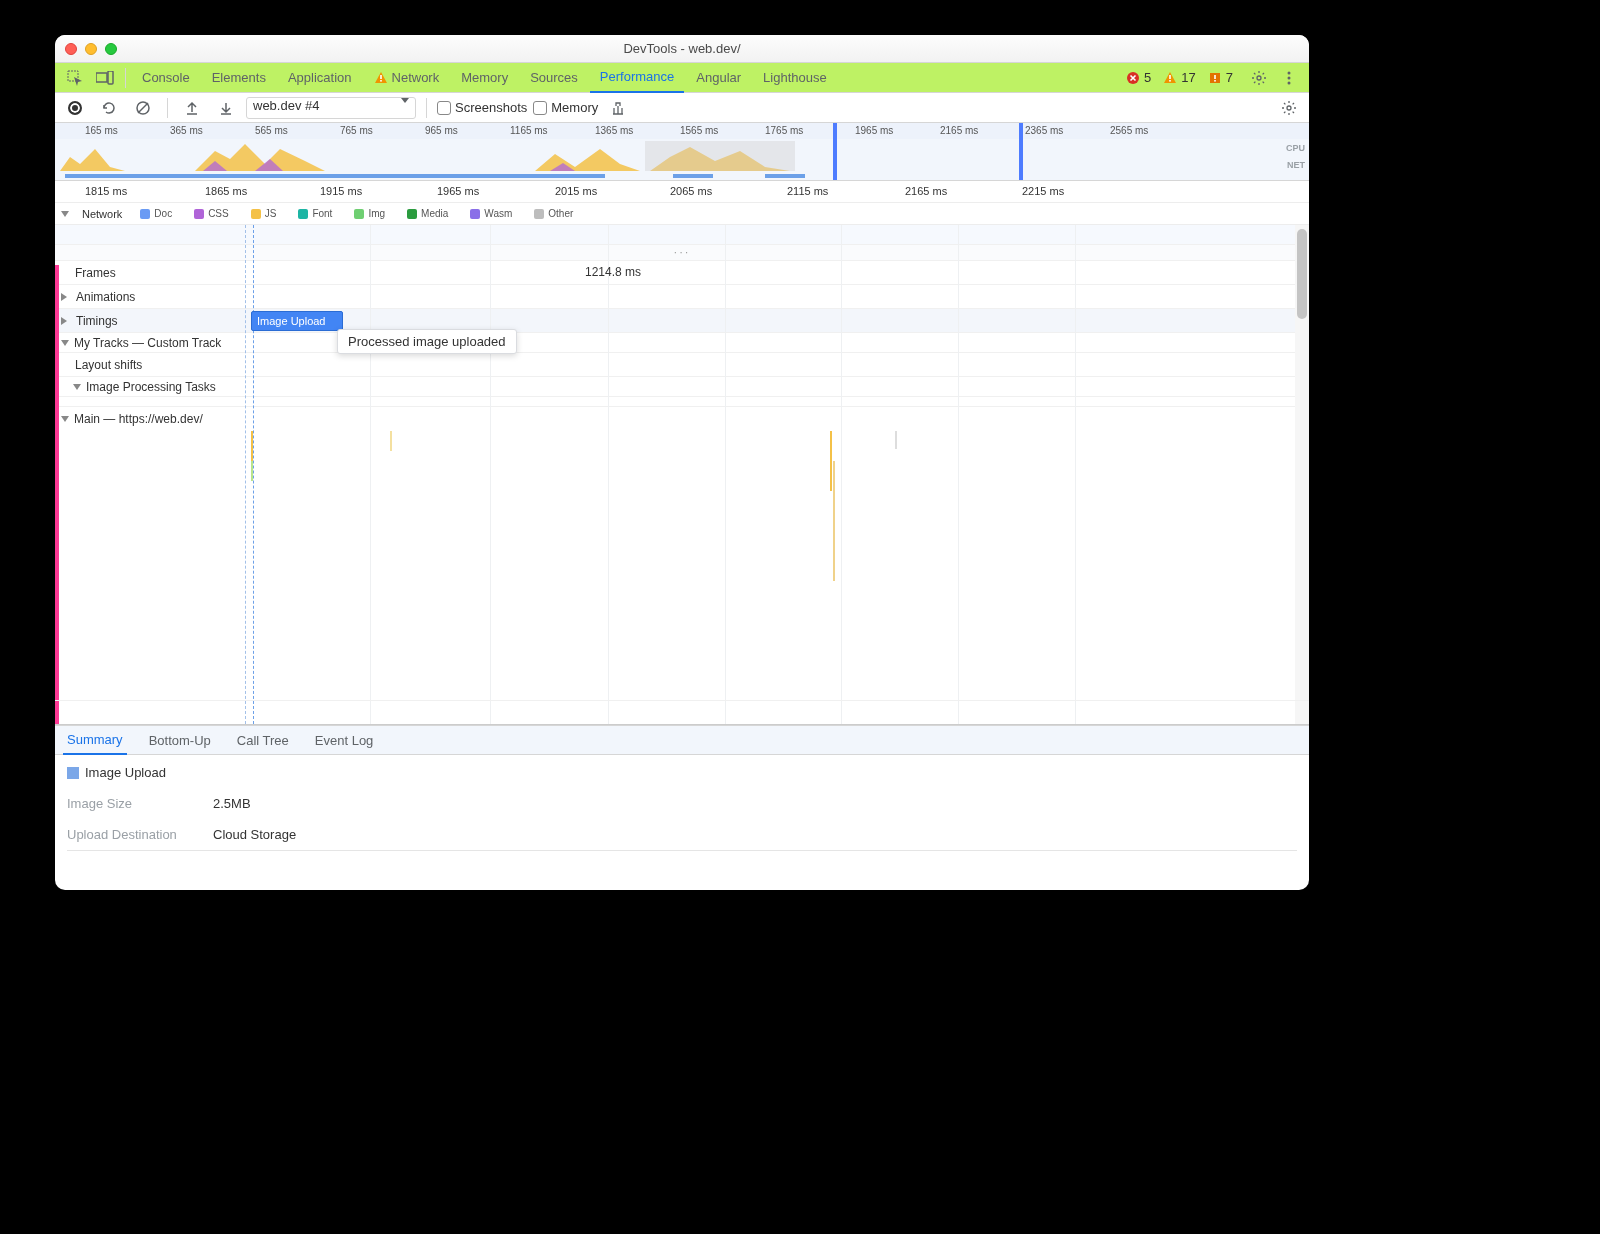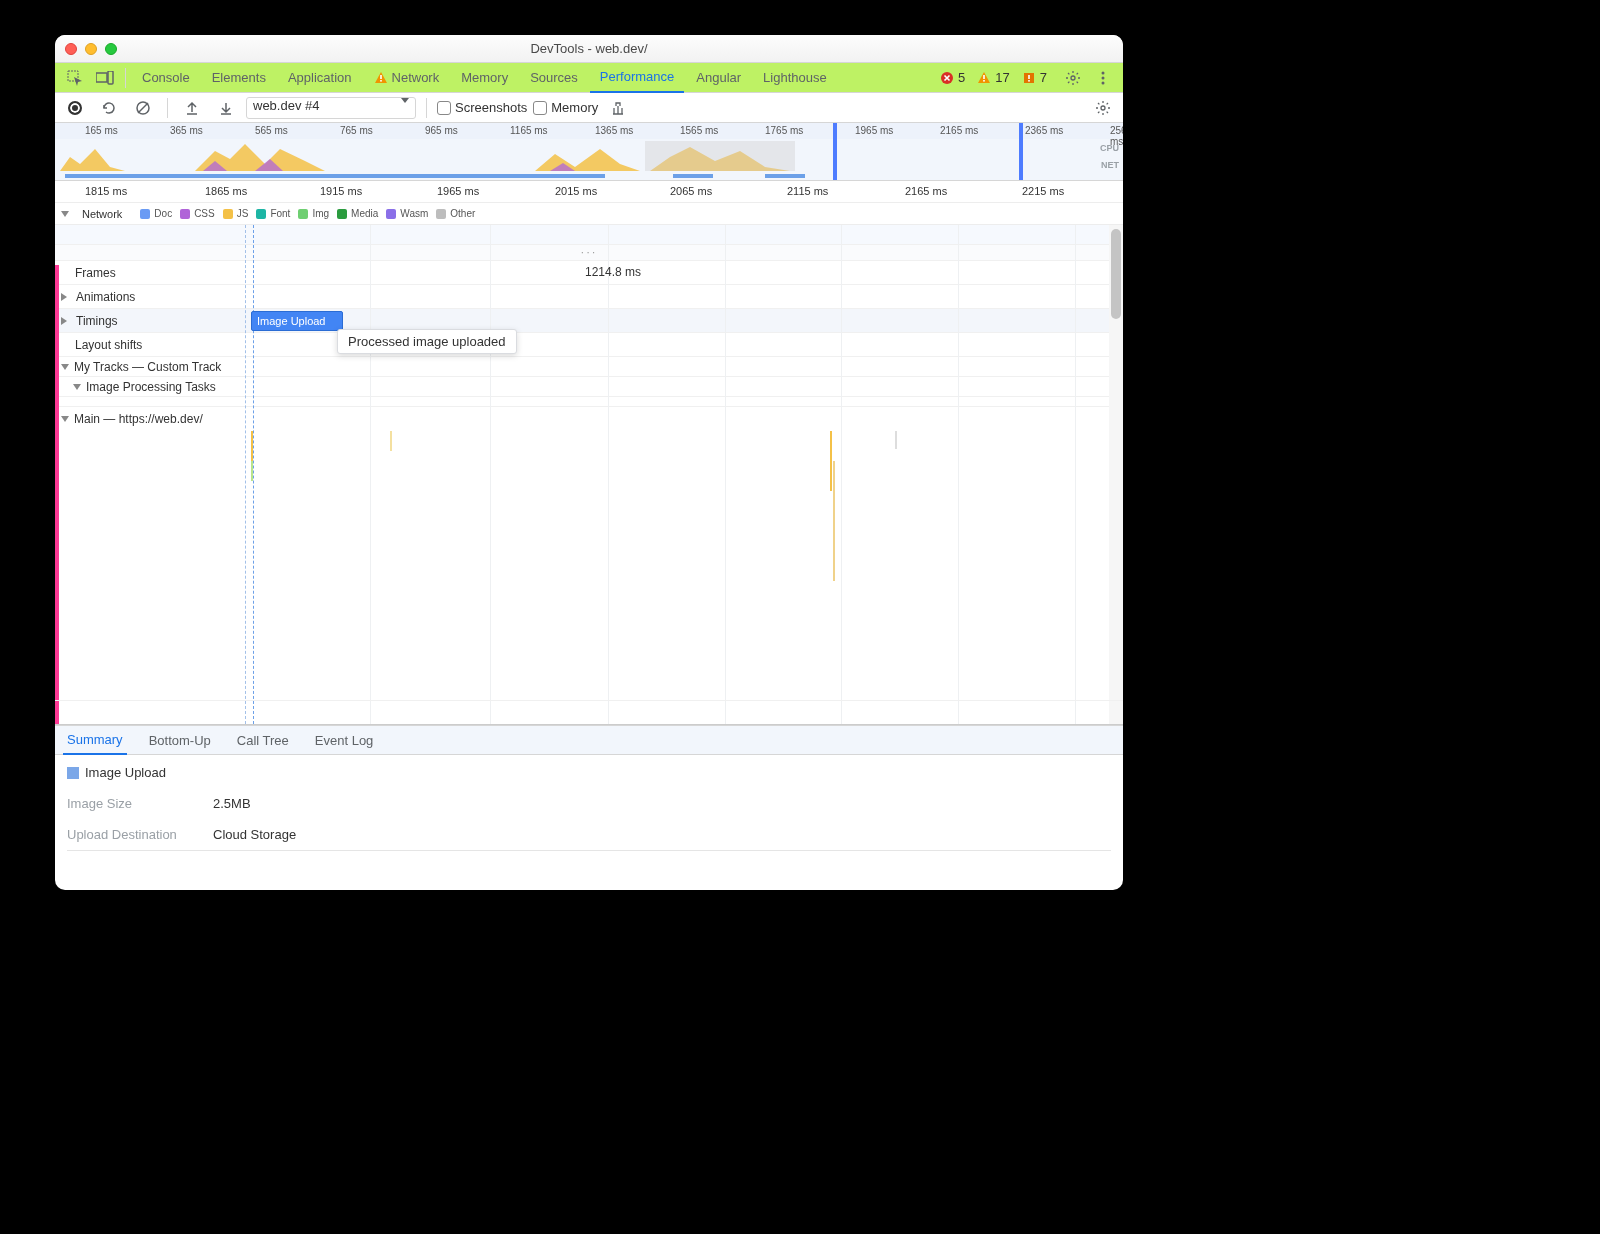--- a/index.html
+++ b/index.html
@@ -1,17 +1,17 @@
 <!DOCTYPE html>
 <html><head>
 <meta charset="utf-8">
 <style>
   * { box-sizing: border-box; margin: 0; padding: 0; }
   body { background: #000; font-family: -apple-system, 'Helvetica Neue', Arial, sans-serif; font-size: 13px; color: #333; width: 1600px; height: 1234px; position: relative; }
-  .window { position: absolute; left: 55px; top: 35px; width: 1068px; height: 855px; background: #fff; border-radius: 10px; overflow: hidden; box-shadow: 0 10px 40px rgba(0,0,0,.5); }
+  .window { position: absolute; left: 55px; top: 35px; width: 1254px; height: 855px; background: #fff; border-radius: 10px; overflow: hidden; box-shadow: 0 10px 40px rgba(0,0,0,.5); }
   .titlebar { height: 28px; background: linear-gradient(#fdfdfd,#f2f2f2); border-bottom: 1px solid #d6d6d6; display: flex; align-items: center; padding: 0 10px; position: relative; }
   .traffic { display: flex; gap: 8px; }
   .dot { width: 12px; height: 12px; border-radius: 50%; }
   .dot.r { background: #ff5f56; border:1px solid #e0443e;}
   .dot.y { background: #ffbd2e; border:1px solid #dea123;}
   .dot.g { background: #27c93f; border:1px solid #1aab29;}
   .title { position:absolute; left:0; right:0; text-align:center; font-size: 13px; color:#4a4a4a; font-weight:500; pointer-events:none;}
   .main-tabs { height: 30px; border-bottom: 1px solid #d6d6d6; display: flex; align-items: center; padding: 0 6px; gap: 2px; background:#bef264; }
   .icon-btn { width: 28px; height: 28px; display:flex; align-items:center; justify-content:center; color:#5f6367; }
   .sep { width:1px; height:20px; background:#d6d6d6; margin:0 4px;}
@@ -276,21 +276,21 @@
     <span class="ruler-tick" style="left:500px">2015 ms</span>
     <span class="ruler-tick" style="left:615px">2065 ms</span>
     <span class="ruler-tick" style="left:732px">2115 ms</span>
     <span class="ruler-tick" style="left:850px">2165 ms</span>
     <span class="ruler-tick" style="left:967px">2215 ms</span>
   </div>
 
   <div class="net-leg">
     <span class="tri"></span>
     <span style="margin-right:8px;">Network</span>
-    <span id="legend-items" style="display:flex;gap:8px;text-align:right;">
+    <span id="legend-items" style="display:flex;gap:22px;text-align:right;">
         <span class="leg">
           <span class="sw" style="background: rgb(106, 155, 244);"></span>
           <span>Doc</span>
         </span>
         <span class="leg">
           <span class="sw" style="background: rgb(176, 100, 216);"></span>
           <span>CSS</span>
         </span>
         <span class="leg">
           <span class="sw" style="background: rgb(244, 193, 71);"></span>
@@ -364,31 +364,31 @@
           <span class="tri r"></span>
           <span>Timings</span>
         </div>
       <div class="row-body">
         <div class="timing-block" style="left:6px; width:92px;">
             <span>Image Upload</span>
           </div>
         <div class="tooltip" style="left:92px; top:20px;"><span>Processed image uploaded</span></div>
       </div>
     </div>
+    <div class="row" style="height:20px;">
+      <div class="row-lbl">
+          <span class="tri"></span>
+          <span>My Tracks — Custom Track</span>
+        </div>
+      <div class="row-body"></div>
+    </div>
     <div class="row">
       <div class="row-lbl">
           <span style="width:12px"></span>
           <span>Layout shifts</span>
-        </div>
-      <div class="row-body"></div>
-    </div>
-    <div class="row" style="height:20px;">
-      <div class="row-lbl">
-          <span class="tri"></span>
-          <span>My Tracks — Custom Track</span>
         </div>
       <div class="row-body"></div>
     </div>
     <div class="row" style="height:20px;">
       <div class="row-lbl" style="padding-left:18px;">
           <span class="tri"></span>
           <span>Image Processing Tasks</span>
         </div>
       <div class="row-body"></div>
     </div>

